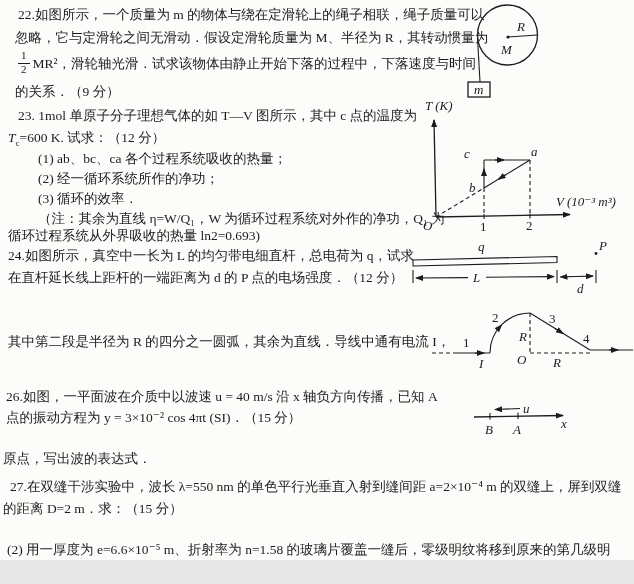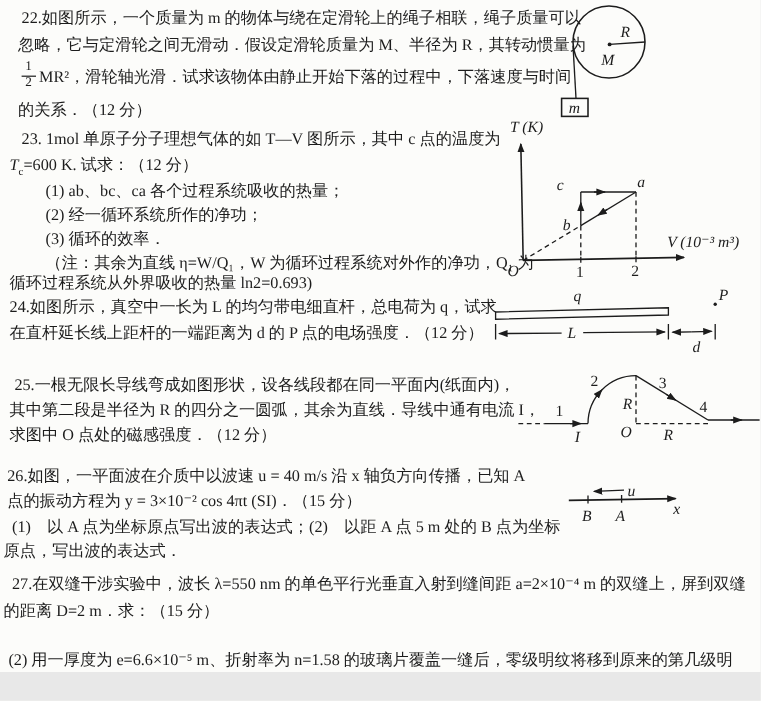--- a/index.html
+++ b/index.html
@@ -28,21 +28,21 @@
 
   <div class="line" style="left:18px;top:6px">22.如图所示，一个质量为 m 的物体与绕在定滑轮上的绳子相联，绳子质量可以</div>
   <div class="line" style="left:15px;top:29px">忽略，它与定滑轮之间无滑动．假设定滑轮质量为 M、半径为 R，其转动惯量为</div>
   <div class="line fracline" style="left:18px;top:46px">
     <span class="frac">
       <span class="num">1</span>
       <span class="den">2</span>
     </span>
     <span>MR²，滑轮轴光滑．试求该物体由静止开始下落的过程中，下落速度与时间</span>
   </div>
-  <div class="line" style="left:15px;top:83px">的关系．（12 分）</div>
+  <div class="line" style="left:15px;top:83px">的关系．（9 分）</div>
 
   <svg class="fig" style="left:455px;top:0" width="140" height="103" viewBox="0 0 140 103">
     <g>
       <circle class="st" cx="52.5" cy="35" r="30"></circle>
       <circle class="fill" cx="53" cy="37" r="1.6"></circle>
       <line class="stt" x1="53" y1="37" x2="82.5" y2="35"></line>
       <line class="stt" x1="22.5" y1="38" x2="25" y2="82"></line>
       <rect class="st" x="13" y="82" width="22" height="15"></rect>
     </g>
     <text class="vit" x="62" y="31">R</text>
@@ -112,23 +112,21 @@
       <line class="stt" x1="81" y1="37.2" x2="149" y2="36.6" marker-end="url(#arrRod)"></line>
       <line class="stt" x1="171" y1="36.5" x2="155.5" y2="36.9" marker-end="url(#arrRod)"></line>
       <line class="stt" x1="171" y1="36.5" x2="188" y2="36.1" marker-end="url(#arrRod)"></line>
     </g>
     <text class="vit" x="73" y="11">q</text>
     <text class="vit" x="194" y="10">P</text>
     <text class="vit" x="68" y="42">L</text>
     <text class="vit" x="172" y="53">d</text>
   </svg>
 
-  <div class="line" style="left:12px;top:312px">25.一根无限长导线弯成如图形状，设各线段都在同一平面内(纸面内)，</div>
   <div class="line" style="left:8px;top:333px">其中第二段是半径为 R 的四分之一圆弧，其余为直线．导线中通有电流 I，</div>
-  <div class="line" style="left:8px;top:354px">求图中 O 点处的磁感强度．（12 分）</div>
 
   <svg class="fig" style="left:430px;top:305px" width="204" height="70" viewBox="0 0 204 70">
     <defs>
       <marker id="arrWire" markerWidth="9" markerHeight="8" refX="7" refY="3" orient="auto" markerUnits="userSpaceOnUse">
         <path d="M0,0 L8,3 L0,6 z" fill="#1c1c1c"></path>
       </marker>
     </defs>
     <g>
       <line class="dash" x1="2" y1="48" x2="24" y2="48"></line>
       <line class="stt" x1="24" y1="48" x2="60" y2="48"></line>
@@ -147,21 +145,20 @@
     <text x="62" y="17">2</text>
     <text class="vit" x="89" y="36">R</text>
     <text class="vit" x="87" y="59">O</text>
     <text x="119" y="18">3</text>
     <text class="vit" x="123" y="62">R</text>
     <text x="153" y="38">4</text>
   </svg>
 
   <div class="line" style="left:6px;top:388px">26.如图，一平面波在介质中以波速 u = 40 m/s 沿 x 轴负方向传播，已知 A</div>
   <div class="line" style="left:6px;top:409px">点的振动方程为 y = 3×10⁻² cos 4πt  (SI)．（15 分）</div>
-  <div class="line" style="left:10px;top:430px">(1)　以 A 点为坐标原点写出波的表达式；(2)　以距 A 点 5 m 处的 B 点为坐标</div>
   <div class="line" style="left:3px;top:450px">原点，写出波的表达式．</div>
 
   <svg class="fig" style="left:470px;top:395px" width="114" height="46" viewBox="0 0 114 46">
     <defs>
       <marker id="arrWave" markerWidth="9" markerHeight="8" refX="7" refY="3" orient="auto" markerUnits="userSpaceOnUse">
         <path d="M0,0 L8,3 L0,6 z" fill="#1c1c1c"></path>
       </marker>
     </defs>
     <g>
       <line class="st" x1="4" y1="22" x2="93" y2="20.5" marker-end="url(#arrWave)"></line>

